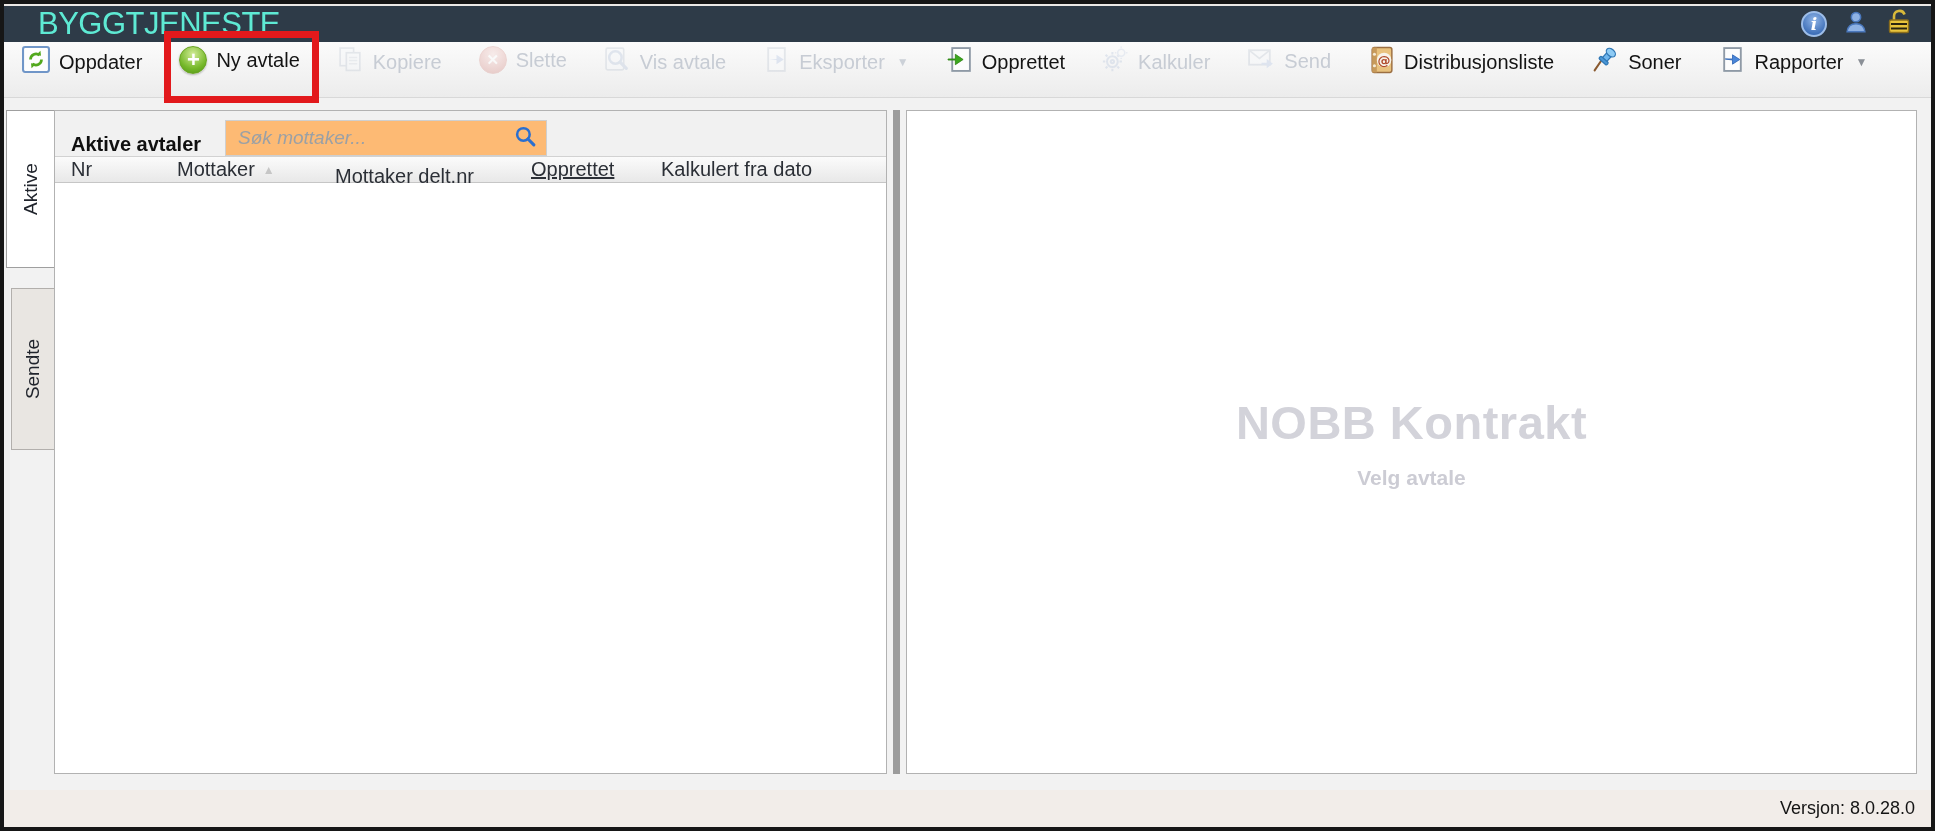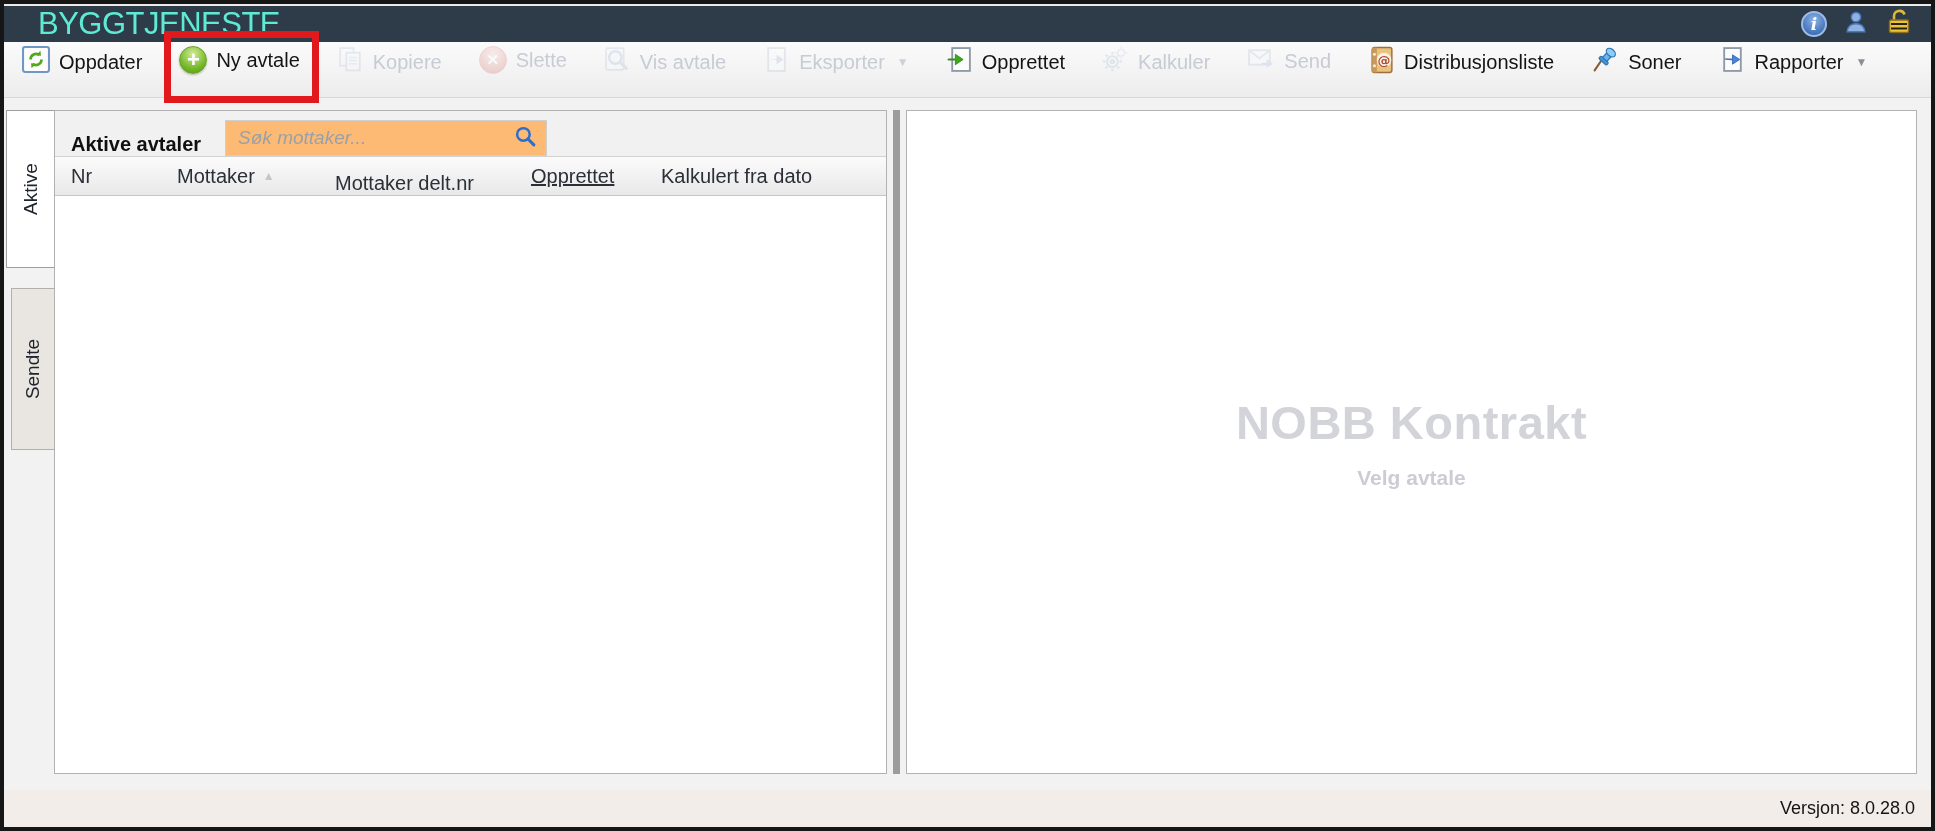--- a/index.html
+++ b/index.html
@@ -34,21 +34,21 @@
   .vtab.active { height:158px; width:48px; background:#ffffff; border:1px solid #9f9f9f; border-right:none; margin-left:2px; margin-right:-1px; z-index:2; }
   .vtab.inactive { height:162px; width:43px; background:#e9e6e2; border:1px solid #b2afac; border-right:none; margin-left:7px; margin-top:20px; z-index:0; }
 
   .left-panel { width:833px; flex:none; border:1px solid #b2b2b2; background:#f1f1f1; display:flex; flex-direction:column; z-index:1; }
   .list-toolbar { height:45px; flex:none; display:flex; align-items:flex-end; gap:24px; padding-left:16px; }
   .list-title { font-weight:bold; font-size:20px; color:#101010; }
   .search-box { width:322px; height:36px; background:#fdba74; border:1px solid #cfcfcf; display:flex; align-items:center; padding:0 9px 0 12px; }
   .search-box input { border:none; outline:none; background:transparent; flex:1; font-family:"Liberation Sans", sans-serif; font-size:19px; font-style:italic; color:#444; min-width:0; }
   .search-box input::placeholder { color:#9aa0a6; font-style:italic; }
 
-  .grid-header { height:40px; flex:none; background:linear-gradient(#fbfbfb,#e8e8e8); border-top:1px solid #d2d2d2; border-bottom:1px solid #c6c6c6; display:flex; align-items:center; font-size:20px; color:#2b2f36;text-align:center; }
+  .grid-header { height:27px; flex:none; background:linear-gradient(#fbfbfb,#e8e8e8); border-top:1px solid #d2d2d2; border-bottom:1px solid #c6c6c6; display:flex; align-items:center; font-size:20px; color:#2b2f36;text-align:center; }
   .col { display:flex; align-items:center; padding-left:2px; }
   .col-0 { width:120px; padding-left:16px; }
   .col-1 { width:158px; }
   .col-2 { width:196px;margin-top:14px; }
   .col-3 { width:130px;text-decoration:underline; }
   .col-4 { width:205px; }
   .sort-arrow { font-size:12px; color:#c6c6c6; margin-left:8px; }
   .grid-body { flex:1; background:#ffffff; }
 
   .splitter { width:7px; background:#9c9c9c; margin:0 6px; flex:none; cursor:col-resize; }

